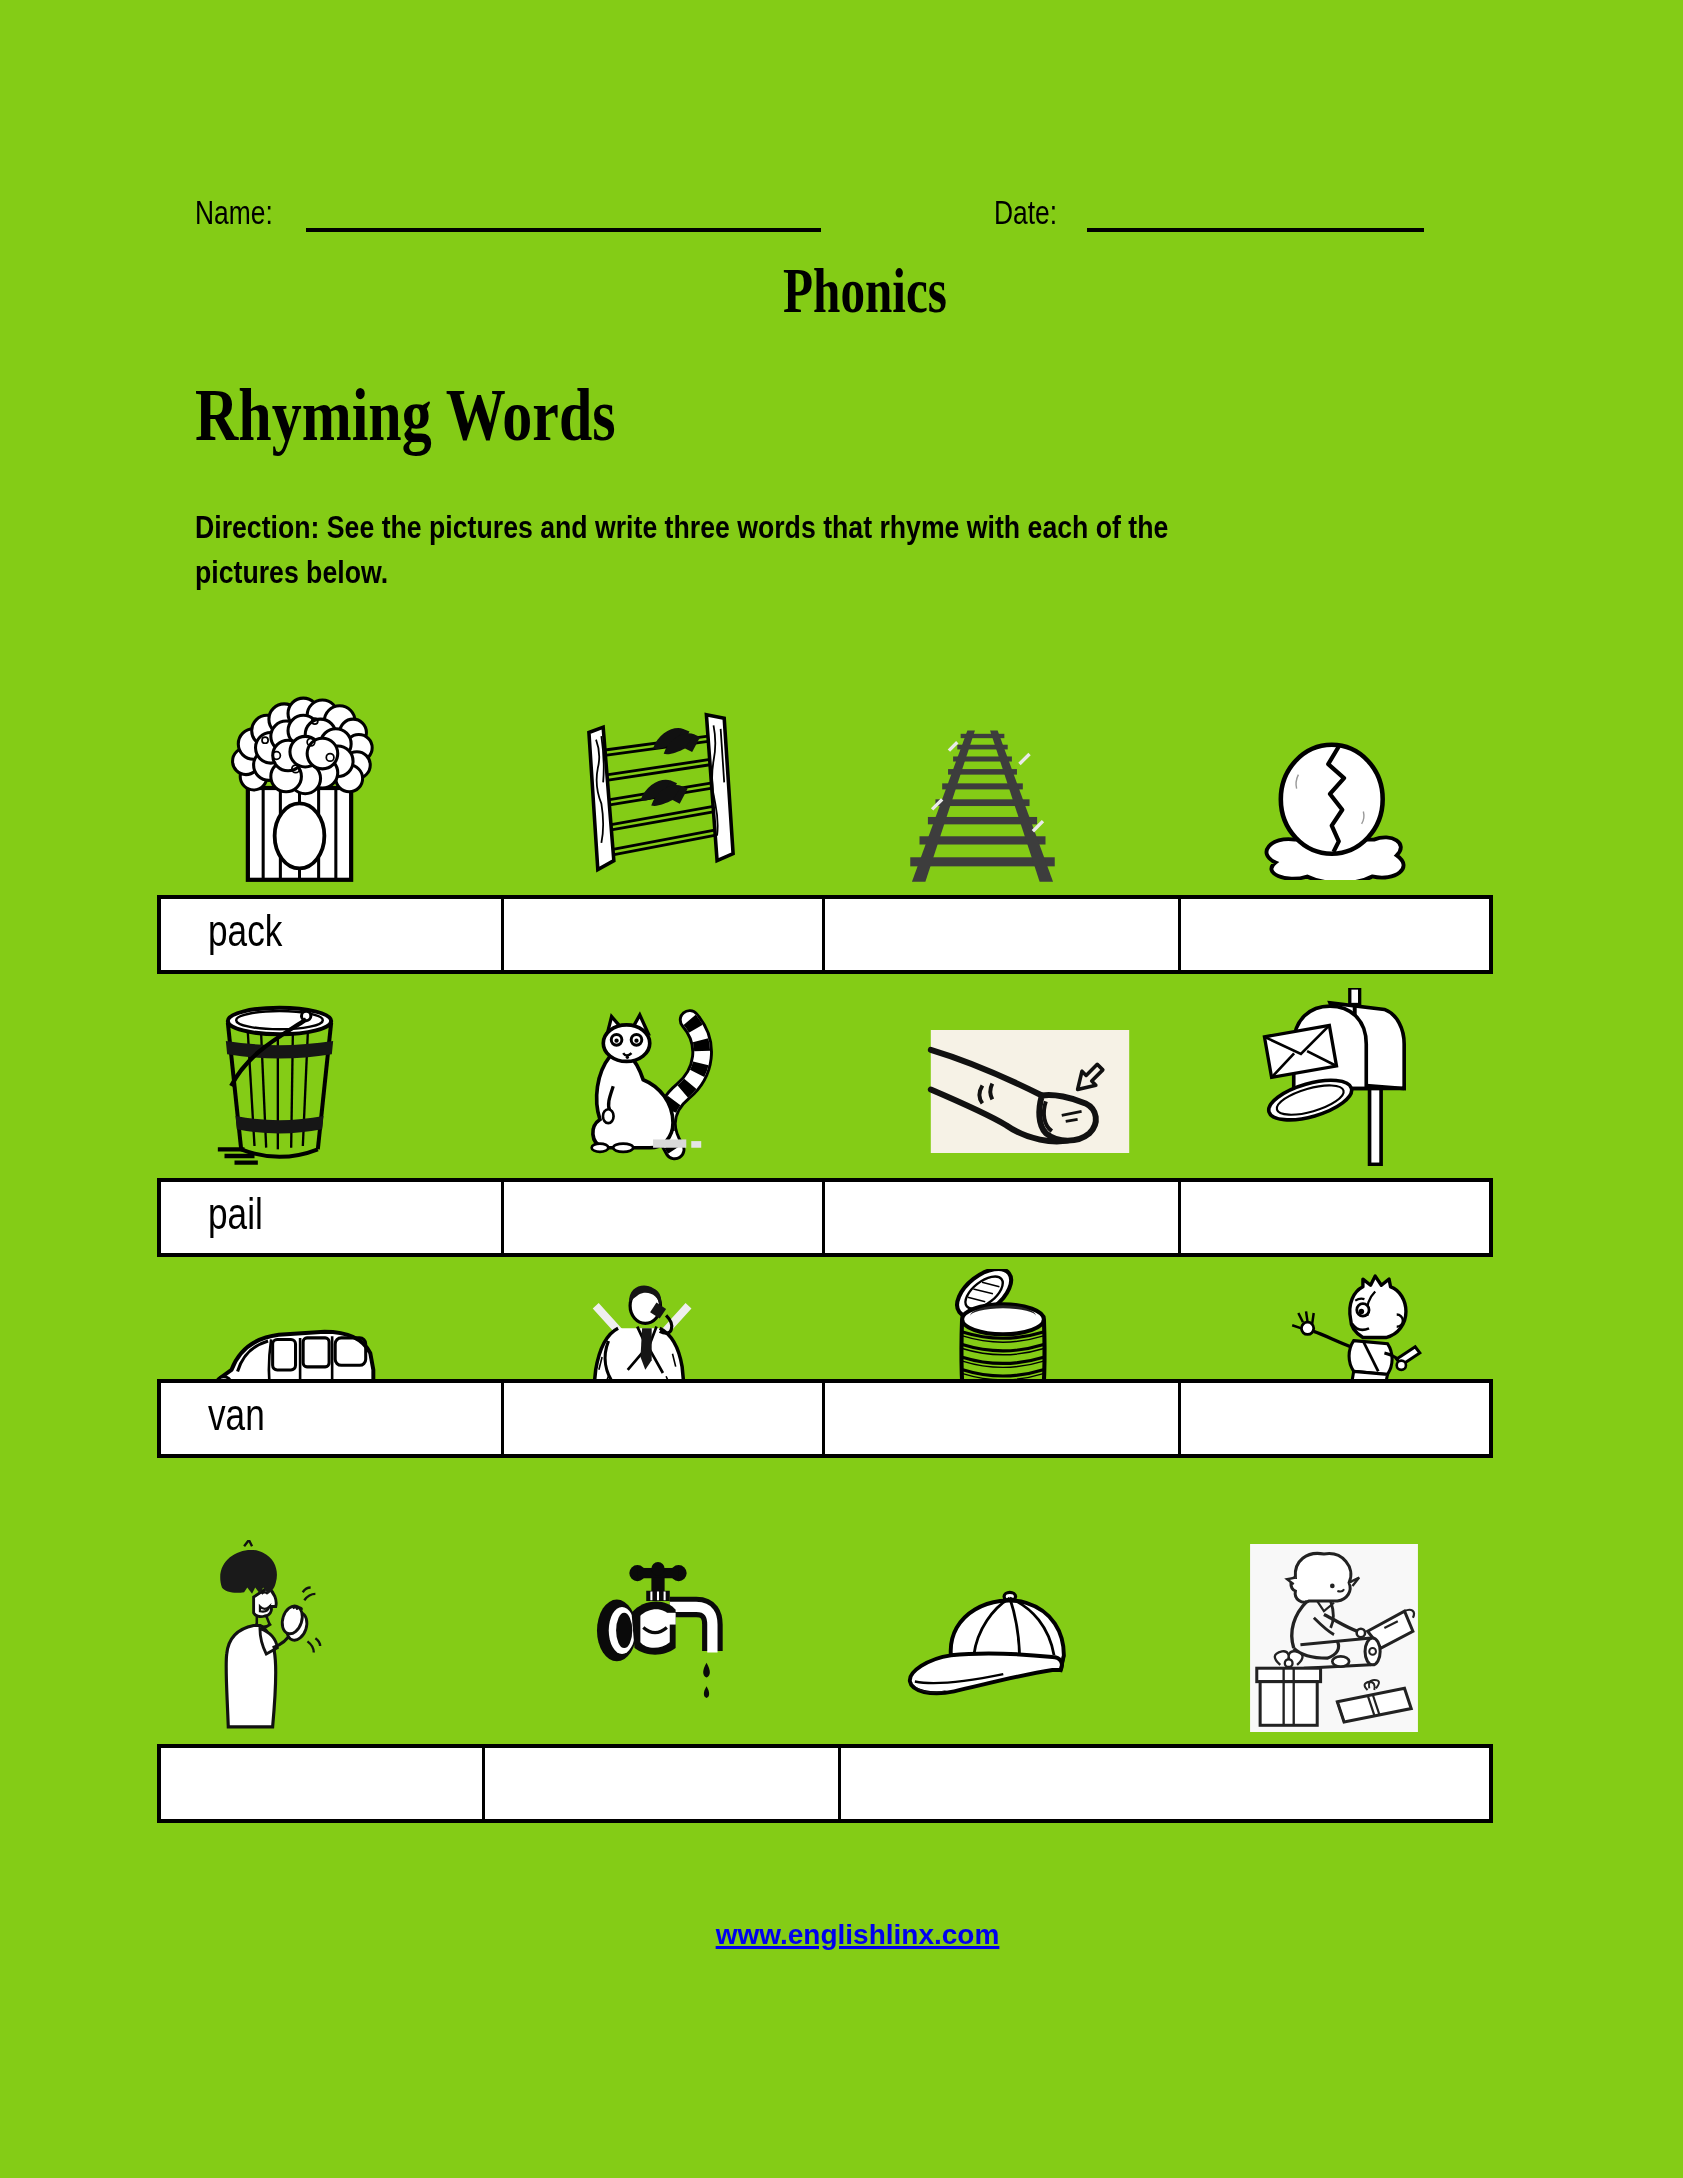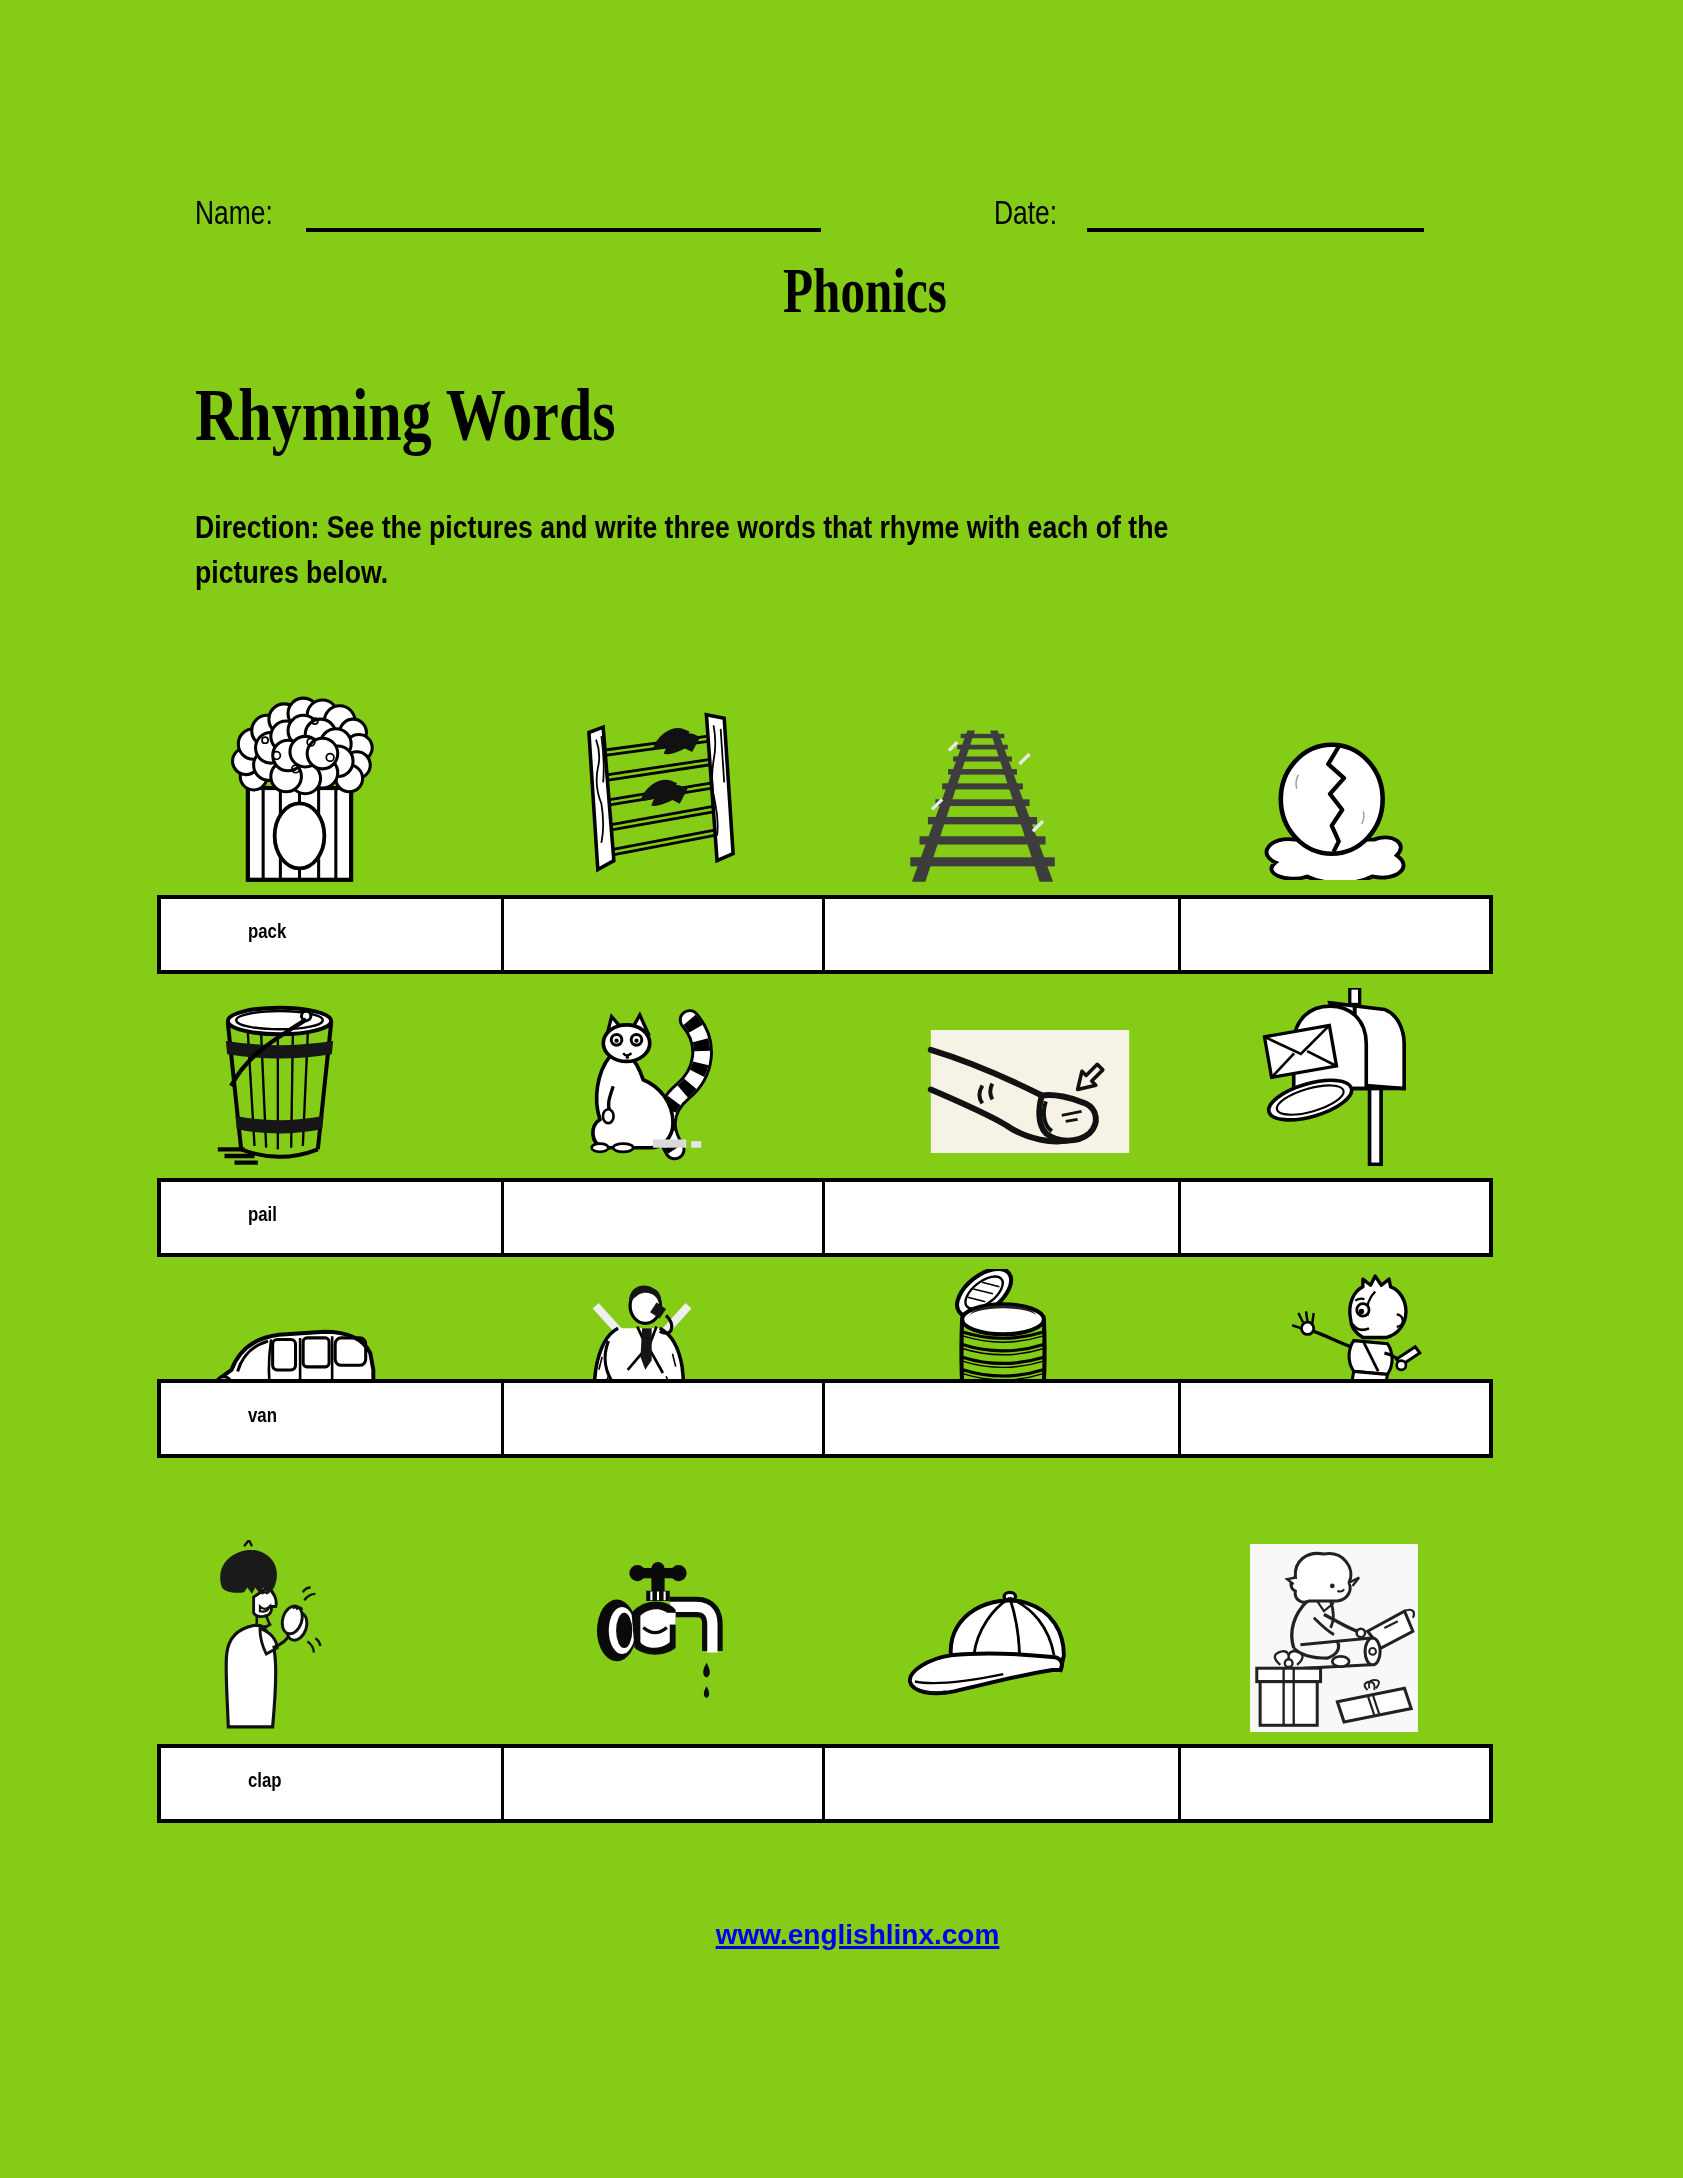--- a/index.html
+++ b/index.html
@@ -21,21 +21,21 @@
   #heading-wrap .t { font-family:"Liberation Serif", serif; font-weight:700; font-size:75px; }
 
   
   #direction { position:absolute; left:195px; top:505px; width:1485px; font-weight:700; font-size:31px; line-height:45px; transform:scaleX(0.86); transform-origin:left top; }
 
   
   .ans-table { position:absolute; left:157px; width:1336px; height:79px; border:4px solid #000; display:flex; background:#fff; }
   .ans-cell { height:100%; display:flex; align-items:center; padding-bottom:8px; }
   .ans-cell + .ans-cell { border-left:3px solid #000; }
   .c1{ width:25.6%; } .c2{ width:24.2%; } .c3{ width:26.8%; } .c4{ width:23.4%; }
-  .word { font-weight:700; font-size:21px; padding-left:87px; }
+  .word { font-weight:400; font-size:44px; padding-left:47px; }
 
   .pic { position:absolute; }
   .pic svg { width:100%; height:100%; display:block; }
 
   
   #footer { position:absolute; left:0; top:1919px; width:1683px; text-align:center; }
   #footer a { font-size:28px; font-weight:700; color:#0000EE; text-decoration:underline; text-decoration-thickness:3px;margin-left:32px; }
 </style>
 </head>
 <body>
@@ -458,23 +458,20 @@
       <path d="M20,74 V108 M26,74 V108" stroke-width="1.4"></path>
       <path d="M18,72 q-7,-6 1,-8 q5,-1 4,7 M28,72 q7,-6 -1,-8 q-5,-1 -4,7" fill="#fff" stroke-width="1.4"></path>
       <circle cx="23" cy="71" r="2.3" fill="#fff" stroke-width="1.4"></circle>
       <polygon points="52,94 92,86 96,98 56,106" fill="#fff" stroke-width="1.8"></polygon>
       <path d="M52,94 L56,106 M70,90 L74,102 M73,89.5 L77,101.5" stroke-width="1.3"></path>
       <path d="M70,87 q-4,-4 1,-5 q4,0 3,5 M75,86 q4,-5 -1,-5 q-4,0 -3,5" fill="#fff" stroke-width="1.2"></path>
     </svg>
   </div>
 
   <div class="ans-table" style="top:1744px;">
-    <div class="ans-cell c1">
-        <span class="word"><span class="cond">clap</span></span>
-      </div>
     <div class="ans-cell c2"></div>
     <div class="ans-cell c3"></div>
     <div class="ans-cell c4"></div>
   </div>
 
   <div id="footer">
     <a href="#">www.englishlinx.com</a>
   </div>
 
 </div>

